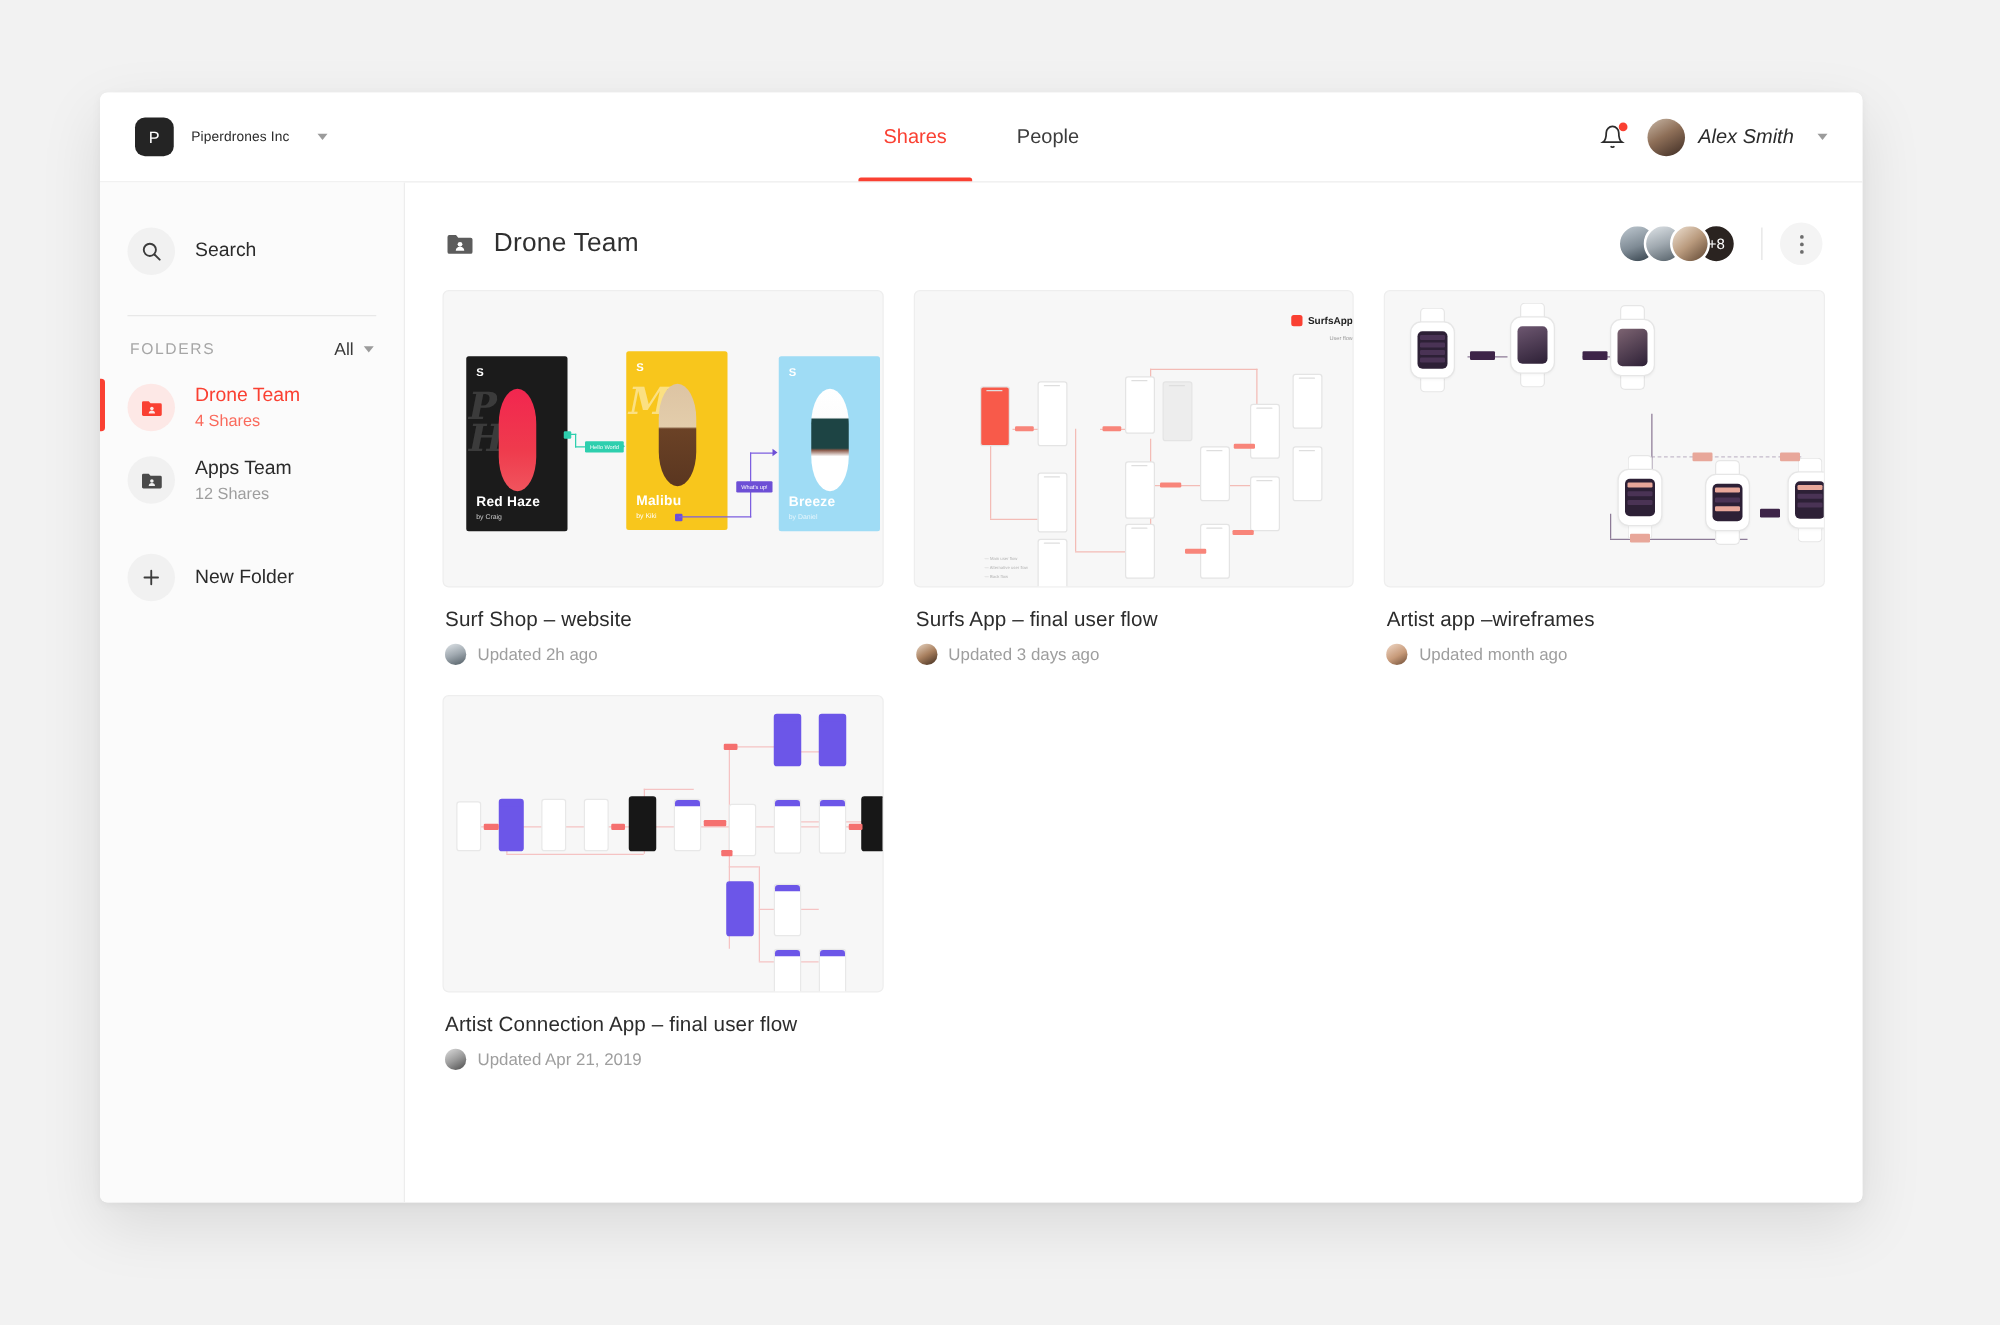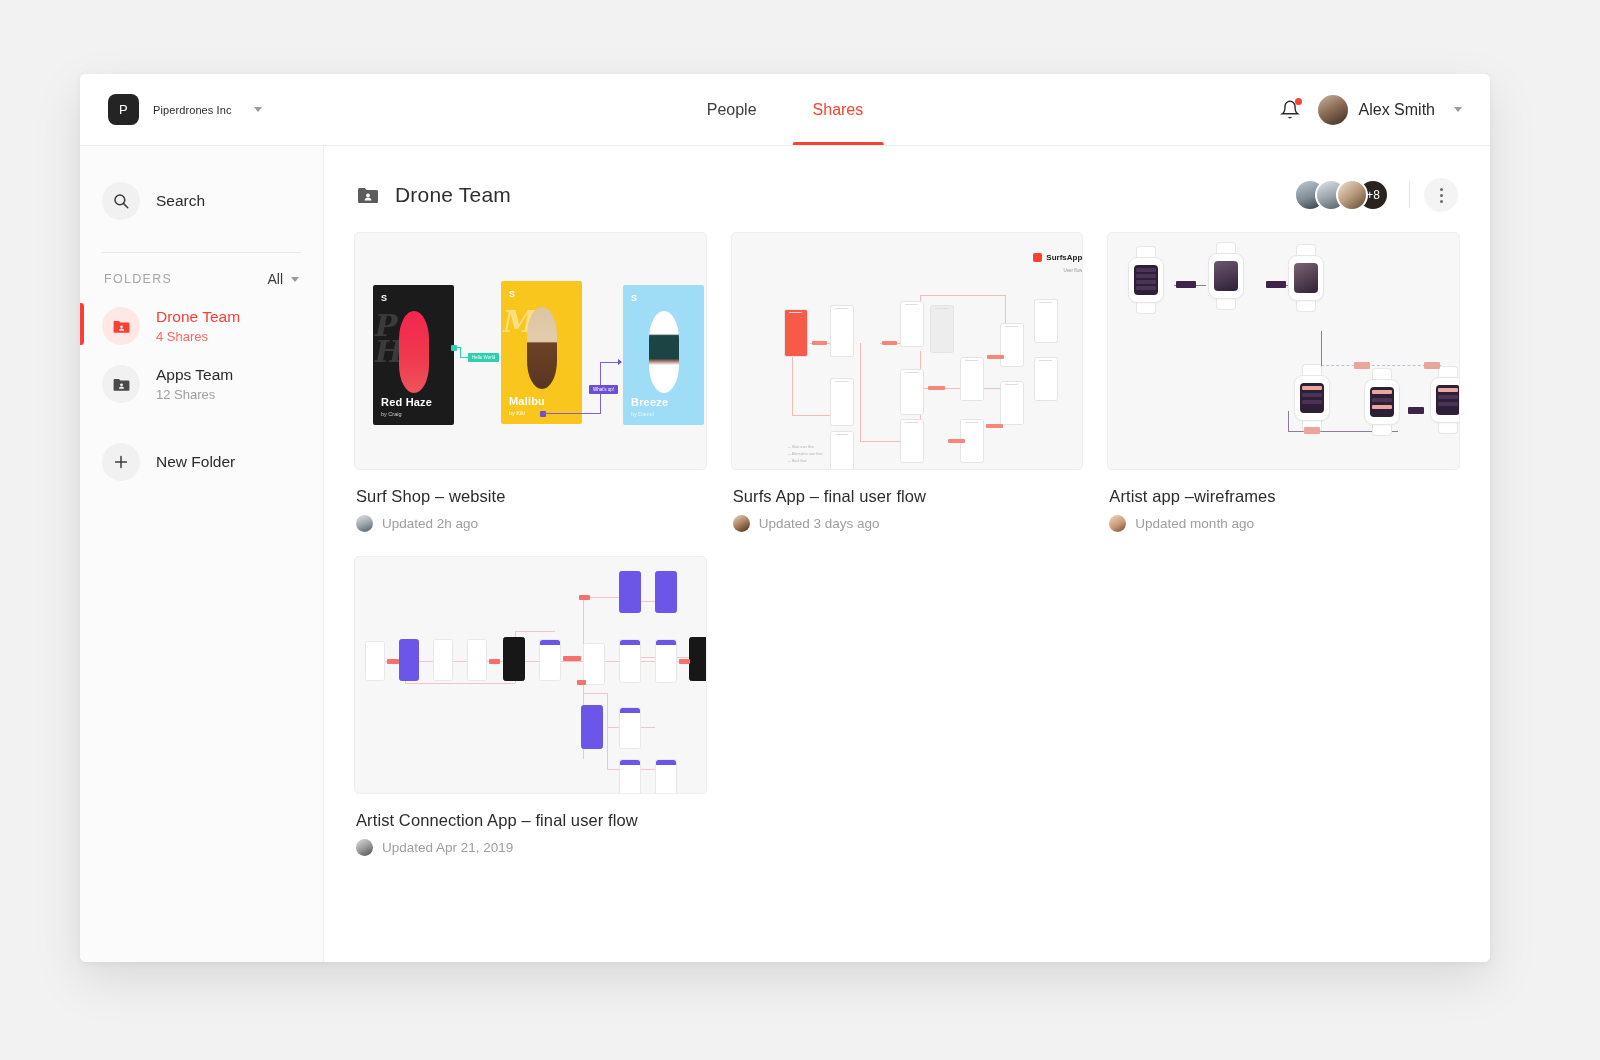--- a/index.html
+++ b/index.html
@@ -100,21 +100,21 @@
   }
   .user-chip { display: flex; align-items: center; gap: 11px; cursor: pointer; }
   .avatar {
     border-radius: 50%;
     background: #d8d8d8;
     overflow: hidden;
     flex: none;
     position: relative;
   }
   .avatar.a32 { width: 30px; height: 30px; }
-  .user-name { font-size: 16px; color: #2b2b2b; }
+  .user-name { font-size: 16px; color: #2b2b2b; font-style: italic; }
 
   
   .body-row { flex: 1; display: flex; min-height: 0; }
 
   .sidebar {
     width: 244px;
     flex: 0 0 244px;
     background: #fbfbfb;
     border-right: 1px solid #ededed;
     padding: 26px 0 0 0;
@@ -391,22 +391,22 @@
 <div class="app-window">
 
   <div class="topbar">
     <div class="brand">
       <div class="brand-logo">P</div>
       <span class="brand-name">Piperdrones Inc</span>
       <i class="caret"></i>
     </div>
 
     <div class="nav-tabs">
+      <div class="nav-tab active">Shares</div>
       <div class="nav-tab">People</div>
-      <div class="nav-tab active">Shares</div>
     </div>
 
     <div class="topbar-right">
       <div class="bell-wrap">
         <svg width="20" height="21" viewBox="0 0 24 24" fill="none" stroke="#2b2b2b" stroke-width="1.7">
           <path d="M18 8a6 6 0 1 0-12 0c0 7-3 9-3 9h18s-3-2-3-9"></path>
           <path d="M13.7 21a2 2 0 0 1-3.4 0"></path>
         </svg>
         <span class="bell-dot"></span>
       </div>

